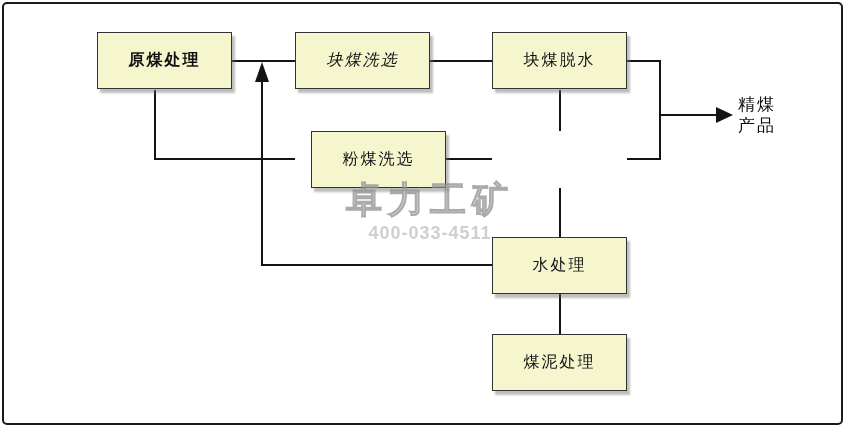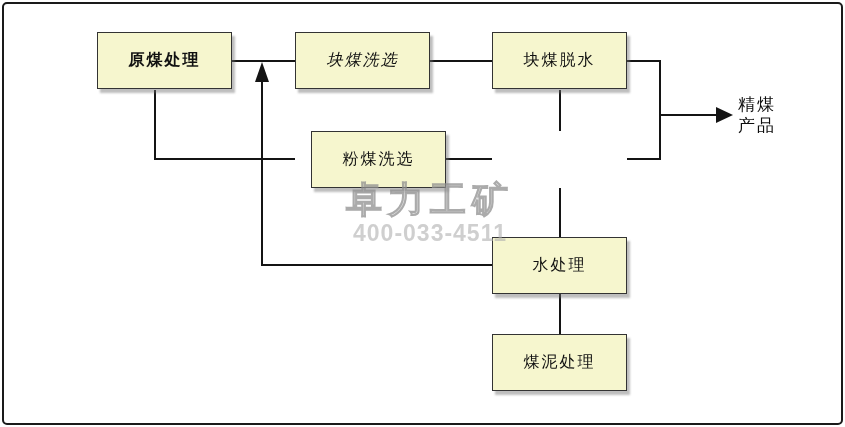--- a/index.html
+++ b/index.html
@@ -72,21 +72,21 @@
   }
   .watermark .wm-brand {
     font-size: 36px;
     font-weight: bold;
     letter-spacing: 6px;
     -webkit-text-stroke: 1px #8f8f8f;
     color: rgba(190,190,190,0.55);
     line-height: 40px;
   }
   .watermark .wm-phone {
-    font-size: 23px;
+    font-size: 18px;
     font-weight: bold;
     letter-spacing: 1px;
     color: rgba(175,175,175,0.8);
     line-height: 26px;
   }
 </style>
 </head>
 <body>
 
 <div class="canvas">

